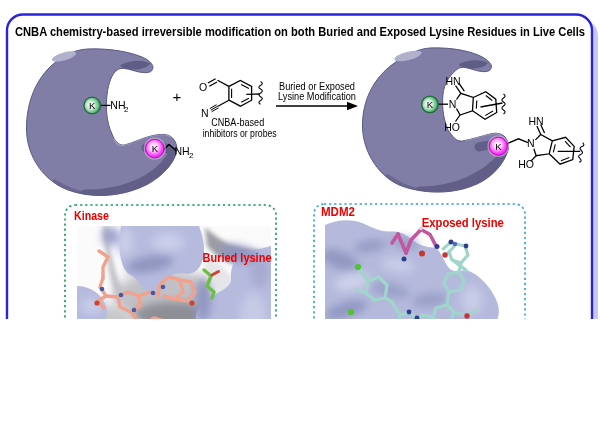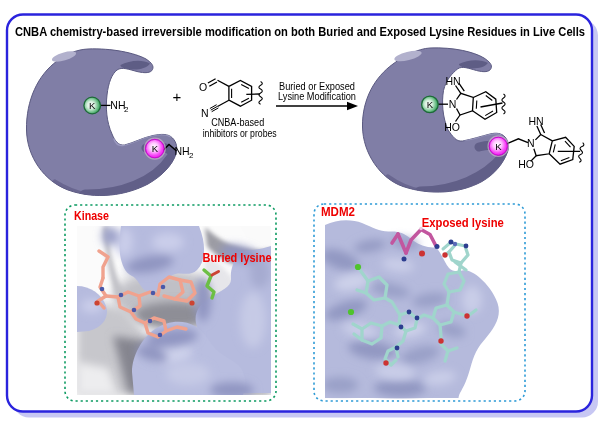--- a/index.html
+++ b/index.html
@@ -1,16 +1,16 @@
 <!DOCTYPE html>
 <html><head>
 <meta charset="utf-8">
 <style>
   html,body{margin:0;padding:0;background:#ffffff;}
-  #canvas{position:relative;width:600px;height:433px;background:#ffffff;overflow:hidden;
+  #canvas{position:relative;width:600px;height:319px;background:#ffffff;overflow:hidden;
           font-family:"Liberation Sans", sans-serif;}
   svg{position:absolute;top:0;left:0;}
   text{font-family:"Liberation Sans", sans-serif;}
 </style>
 </head>
 <body>
 <div id="canvas">
 <svg width="600" height="433" viewBox="0 0 600 433">
   <defs>
     <radialGradient id="gK" cx="0.42" cy="0.48" r="0.75">

